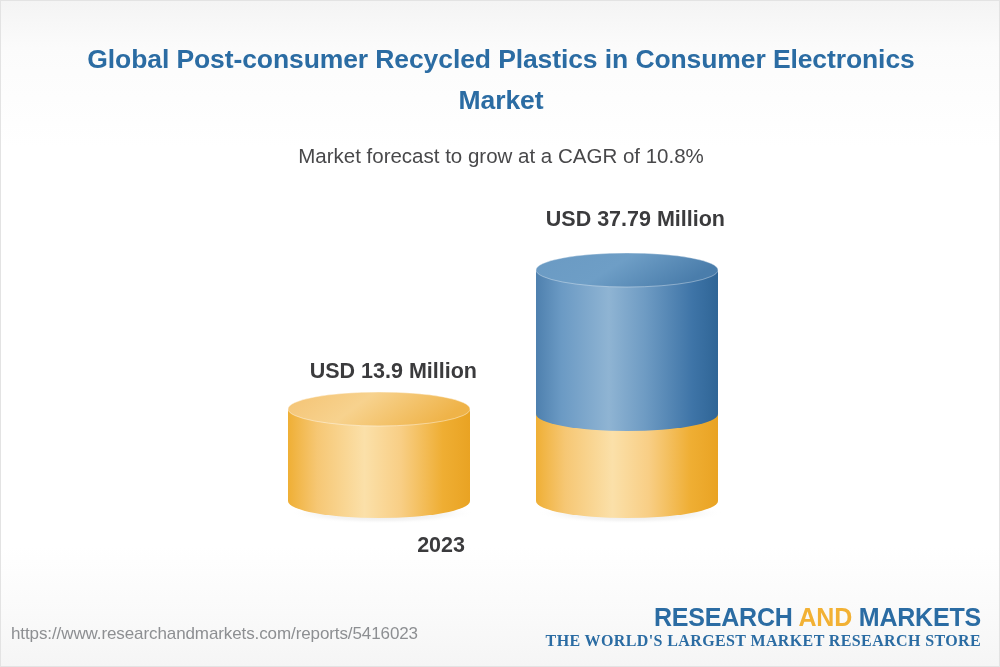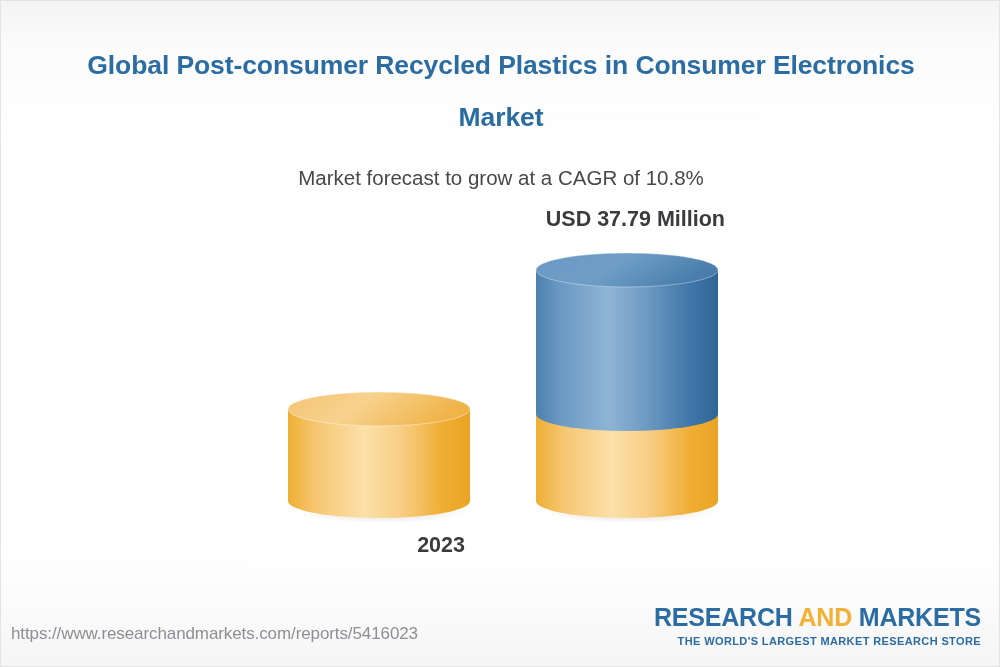--- a/index.html
+++ b/index.html
@@ -29,21 +29,21 @@
     position: absolute;
     top: 38px;
     left: 50px;
     width: 900px;
     text-align: center;
   }
   .chart-title {
     margin: 0;
     font-size: 26.5px;
     font-weight: bold;
-    line-height: 52px;
+    line-height: 41px;
     color: #2B6CA3;
     letter-spacing: -0.1px;
   }
   .chart-subtitle {
     margin: 22px 0 0 0;
     font-size: 20.5px;
     font-weight: normal;
     color: #48484a;
     line-height: 26px;
   }
@@ -97,40 +97,42 @@
     font-size: 25px;
     font-weight: bold;
     letter-spacing: -0.2px;
     line-height: 28px;
     white-space: nowrap;
   }
   .logo-main .lw { color: #2B6CA3; }
   .logo-main .la { color: #F2B134; }
   .logo-tag {
     margin-top: 3px;
-    font-size: 11px;
+    font-size: 16px;
     font-weight: bold;
     color: #2B6CA3;
     letter-spacing: 0.38px;
     line-height: 14px;
     white-space: nowrap;
+    font-family: Liberation Serif, serif;
   }
 </style>
 </head>
 <body>
 
 <div class="canvas">
 
   <div class="title-block">
     <h1 class="chart-title">Global Post-consumer Recycled Plastics in Consumer Electronics Market</h1>
     <p class="chart-subtitle">Market forecast to grow at a CAGR of 10.8%</p>
   </div>
 
   <div class="plot">
 
+    <div class="value-label" style="left:276px; top:358px; width:200px;">USD 13.9 Million</div>
 
     <div class="value-label" style="left:524px; top:206px; width:200px;">USD 37.79 Million</div>
 
     <svg class="cyl-svg" style="left:282px; top:390px;" width="192" height="135" viewBox="0 0 192 135">
       <defs>
         <linearGradient id="yelBody" x1="0" y1="0" x2="1" y2="0">
           <stop offset="0%" stop-color="#EFAF35"></stop>
           <stop offset="16%" stop-color="#F6C774"></stop>
           <stop offset="42%" stop-color="#FBE0A9"></stop>
           <stop offset="62%" stop-color="#F8CE85"></stop>

